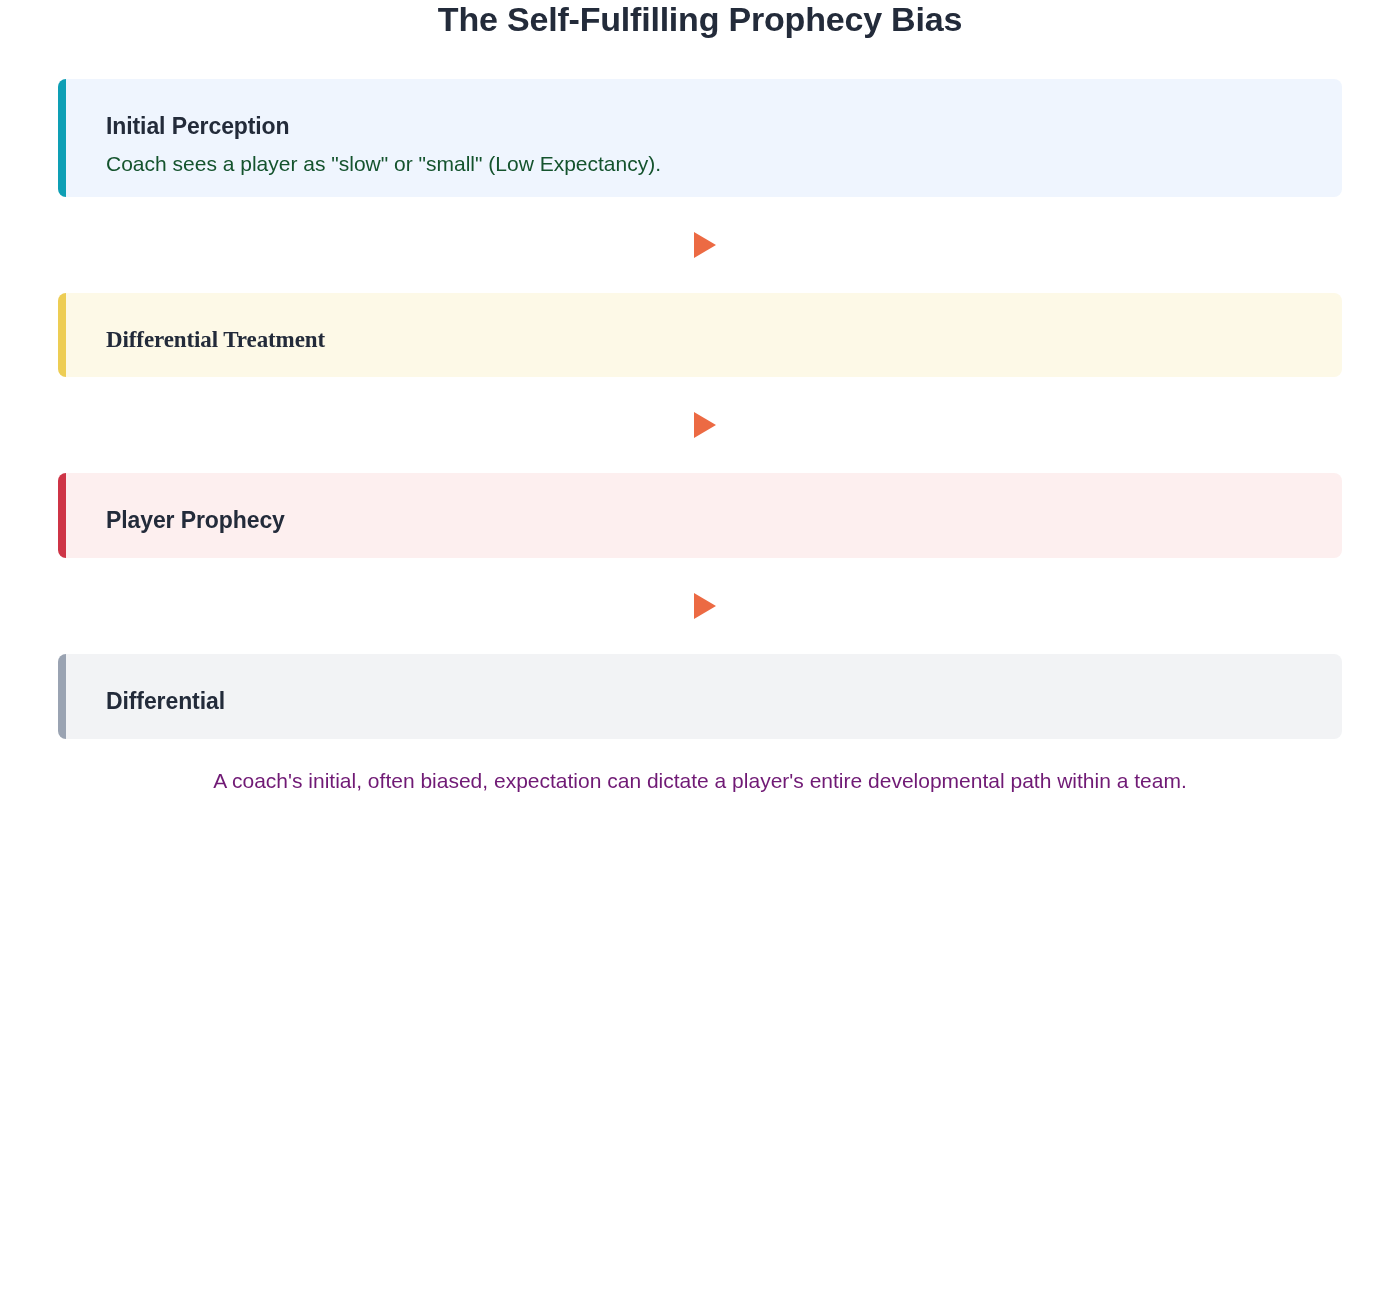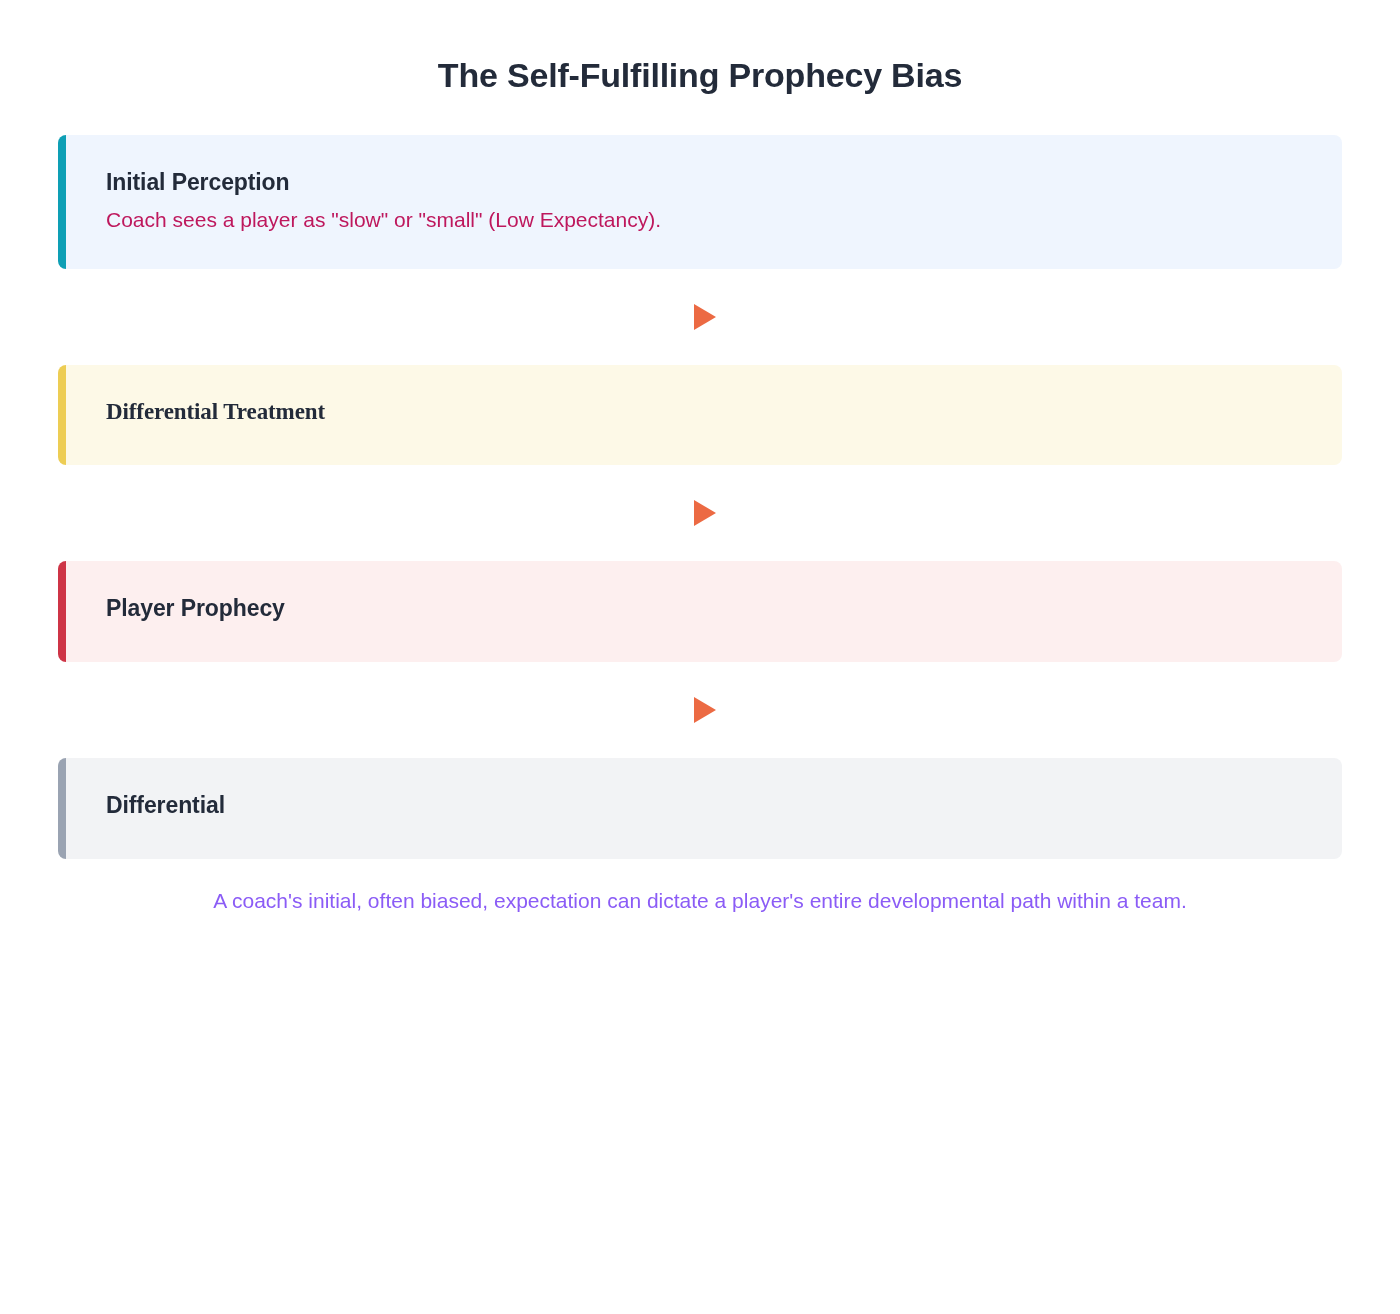--- a/index.html
+++ b/index.html
@@ -15,50 +15,49 @@
   }
   .page {
     width: 1400px;
     height: 1314px;
     box-sizing: border-box;
     padding: 0 58px;
     position: relative;
   }
   .page-title {
     margin: 0;
-    padding-top: 56px;
     text-align: center;
     font-size: 34px;
     font-weight: bold;
     color: #232B3A;
     letter-spacing: -0.2px;
   }
   .flow {
     margin-top: 40px;
   }
   .card {
     position: relative;
     box-sizing: border-box;
     border-radius: 8px;
     border-left-width: 8px;
     border-left-style: solid;
-    padding: 34px 32px 32px 40px;
+    padding: 34px 32px 16px 40px;
   }
   .card-title {
     margin: 0 0 8px 0;
     font-size: 23px;
     font-weight: bold;
     color: #232B3A;
     letter-spacing: -0.1px;
   }
   .card-text {
     margin: 0;
     font-size: 21px;
     line-height: 1.55;
-    color: #be185d;
+    color: #14532d;
   }
   .connector {
     height: 96px;
     display: flex;
     align-items: center;
     justify-content: center;
   }
   .arrow-glyph {
     width: 0;
     height: 0;
@@ -66,21 +65,21 @@
     border-bottom: 13px solid transparent;
     border-left: 22px solid #EC6A43;
     margin-left: 10px;
   }
   .footer-note {
     margin: 26px auto 0 auto;
     max-width: 1215px;
     text-align: center;
     font-size: 21px;
     line-height: 1.55;
-    color: #8b5cf6;
+    color: #701a75;
   }
 </style>
 </head>
 <body>
 
 <div class="page">
 
   <h1 class="page-title">The Self-Fulfilling Prophecy Bias</h1>
 
   <div class="flow">

